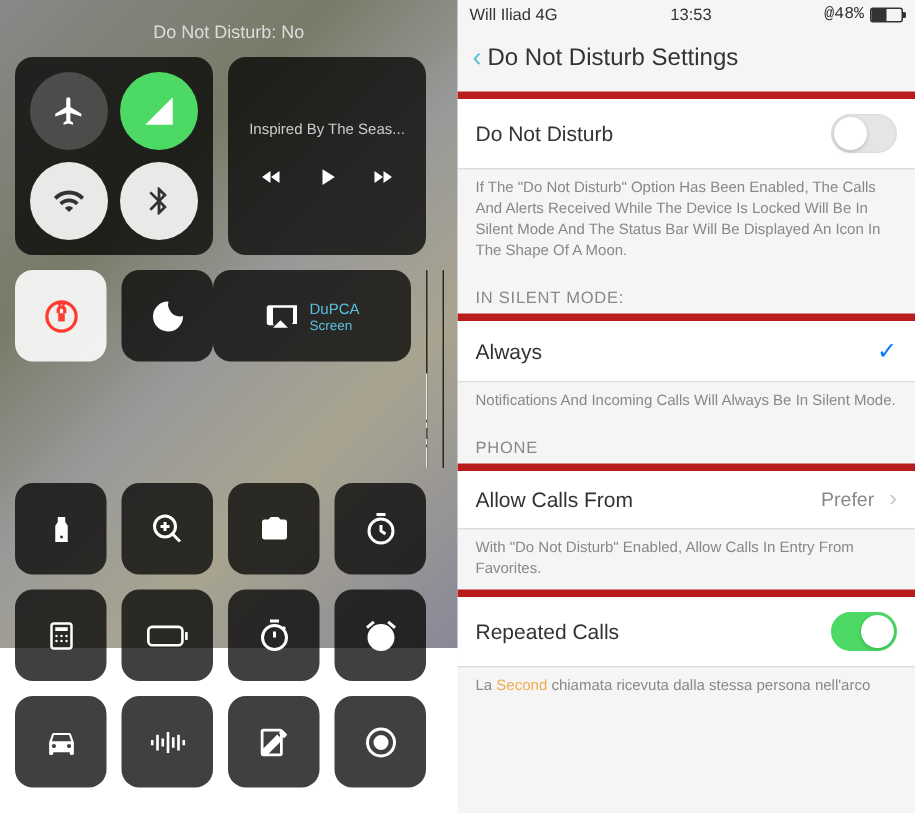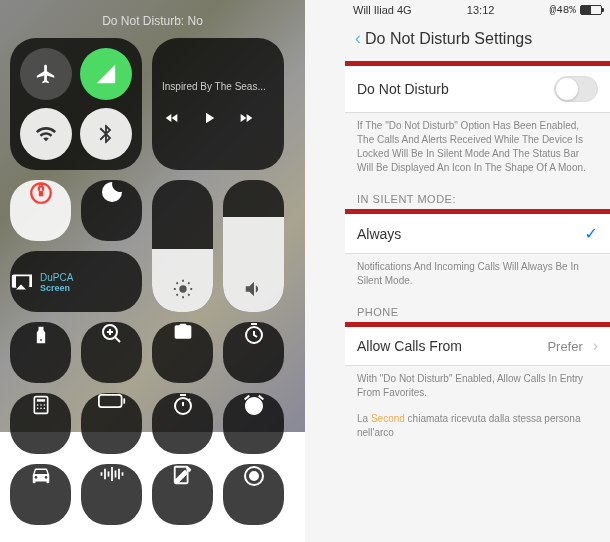--- a/index.html
+++ b/index.html
@@ -4,45 +4,45 @@
   <style>
     * { margin: 0; padding: 0; box-sizing: border-box; }
     body { font-family: -apple-system, BlinkMacSystemFont, "Helvetica Neue", sans-serif; width: 610px; height: 542px; display: flex; overflow: hidden; }
     
     
     .control-center { width: 305px; height: 432px; background: linear-gradient(135deg, #888 0%, #7a7a68 30%, #999 50%, #a8a490 70%, #889 100%); position: relative; padding: 10px; }
     .cc-header { text-align: center; color: #ddd; font-size: 12px; padding: 4px 0 10px; }
     .cc-grid { display: flex; flex-direction: column; gap: 10px; }
     .cc-row { display: flex; gap: 10px; }
     
-    .module { background: rgba(0,0,0,0.75); border-radius: 26px; display: flex; align-items: flex-start; justify-content: center; }
+    .module { background: rgba(0,0,0,0.75); border-radius: 12px; display: flex; align-items: center; justify-content: center; }
     .module-light { background: rgba(255,255,255,0.88); }
     
     .connectivity { width: 132px; height: 132px; display: grid; grid-template-columns: 1fr 1fr; grid-template-rows: 1fr 1fr; padding: 10px; gap: 8px; }
     .conn-btn { width: 52px; height: 52px; border-radius: 50%; display: flex; align-items: center; justify-content: center; background: rgba(255,255,255,0.2); }
     .conn-btn.green { background: #4cd964; }
     .conn-btn.white { background: rgba(255,255,255,0.9); }
     
     .music-module { width: 132px; height: 132px; flex-direction: column; padding: 10px; color: #bbb; }
     .music-title { font-size: 10px; color: #ccc; margin-bottom: 16px; overflow: hidden; white-space: nowrap; }
     .music-controls { display: flex; gap: 18px; align-items: center; }
     
     .small-btn { width: 61px; height: 61px; }
     .tall-module { width: 61px; height: 132px; position: relative; overflow: hidden; }
     .tall-fill { position: absolute; bottom: 0; left: 0; right: 0; background: rgba(255,255,255,0.9); }
     .tall-icon { position: absolute; bottom: 12px; left: 50%; transform: translateX(-50%); }
     
     .wide-btn { width: 132px; height: 61px; flex-direction: column; color: #fff; font-size: 10px; }
     .wide-btn .label { margin-top: 2px; }
-    .wide-btn .sublabel { font-size: 9px; color: #5bc0de; font-weight: bold; }
+    .wide-btn .sublabel { font-size: 9px; color: #5bc0de; }
     
     svg { display: block; }
     
     
-    .settings { width: 305px; height: 542px; background: #f5f5f5; display: flex; flex-direction: column; font-size: 13px; color: #333; padding-left: 40px; }
+    .settings { width: 305px; height: 542px; background: #f5f5f5; display: flex; flex-direction: column; font-size: 13px; color: #333; }
     .status-bar { display: flex; justify-content: space-between; align-items: center; padding: 4px 8px; font-size: 11px; color: #333; background: #f5f5f5; }
     .status-right { display: flex; align-items: center; gap: 4px; font-family: Liberation Mono, monospace; }
     .battery-icon { width: 22px; height: 10px; border: 1px solid #333; border-radius: 2px; position: relative; }
     .battery-icon::after { content: ''; position: absolute; right: -3px; top: 2px; width: 2px; height: 4px; background: #333; border-radius: 0 1px 1px 0; }
     .battery-fill { background: #333; height: 100%; width: 48%; }
     
     .nav-header { padding: 8px 10px 12px; font-size: 16px; color: #333; display: flex; align-items: center; gap: 4px; }
     .back-chev { color: #5bc0de; font-size: 18px; }
     
     .section-cell { background: #fff; border-top: 5px solid #b91c1c; border-bottom: 1px solid #ddd; padding: 10px 12px; display: flex; justify-content: space-between; align-items: center; font-size: 14px; }
@@ -102,21 +102,21 @@
               <path d="M8 5v14l11-7z"></path>
             </svg>
           <svg width="20" height="16" viewBox="0 0 24 24" fill="#fff">
               <path d="M4 18l8.5-6L4 6v12zm9-12v12l8.5-6L13 6z"></path>
             </svg>
         </div>
       </div>
     </div>
 
     <div class="cc-row">
-      <div style="display:flex; flex-direction:column; gap:10px;">
+      <div style="display:flex; flex-direction:row; ">
         <div class="cc-row">
           <div class="module module-light small-btn">
             <svg width="26" height="26" viewBox="0 0 24 24" fill="none" stroke="#ff3b30" stroke-width="2">
                 <circle cx="12" cy="12" r="9"></circle>
                 <path d="M12 3 L10 5 M12 3 L14 5" stroke="#ff3b30"></path>
                 <rect x="10" y="10" width="4" height="5" fill="#ff3b30" stroke="none"></rect>
                 <path d="M10 10 V8 a2 2 0 0 1 4 0 V10" stroke="#ff3b30" fill="none"></path>
               </svg>
           </div>
           <div class="module small-btn">
@@ -246,21 +246,21 @@
             <circle cx="12" cy="12" r="4" fill="#fff"></circle>
           </svg>
       </div>
     </div>
   </div>
 </div>
 
 <div class="settings">
   <div class="status-bar">
     <span>Will Iliad 4G</span>
-    <span>13:12</span>
+    <span>13:53</span>
     <div class="status-right">
       <span>@<span>48%</span></span>
       <div class="battery-icon">
           <div class="battery-fill"></div>
         </div>
     </div>
   </div>
 
   <div class="nav-header">
     <span class="back-chev">‹</span>
@@ -286,16 +286,20 @@
 
   <div class="section-cell">
     <span>Allow Calls From</span>
     <div>
       <span class="detail">Prefer</span>
       <span class="chevron">›</span>
     </div>
   </div>
   <div class="section-desc">With "Do Not Disturb" Enabled, Allow Calls In Entry From Favorites.</div>
 
+  <div class="section-cell">
+    <span>Repeated Calls</span>
+    <div class="toggle on"></div>
+  </div>
   <div class="section-desc">
     <span>La </span><span class="highlight">Second</span><span> chiamata ricevuta dalla stessa persona nell'arco</span>
   </div>
 </div>
 
 </body></html>

